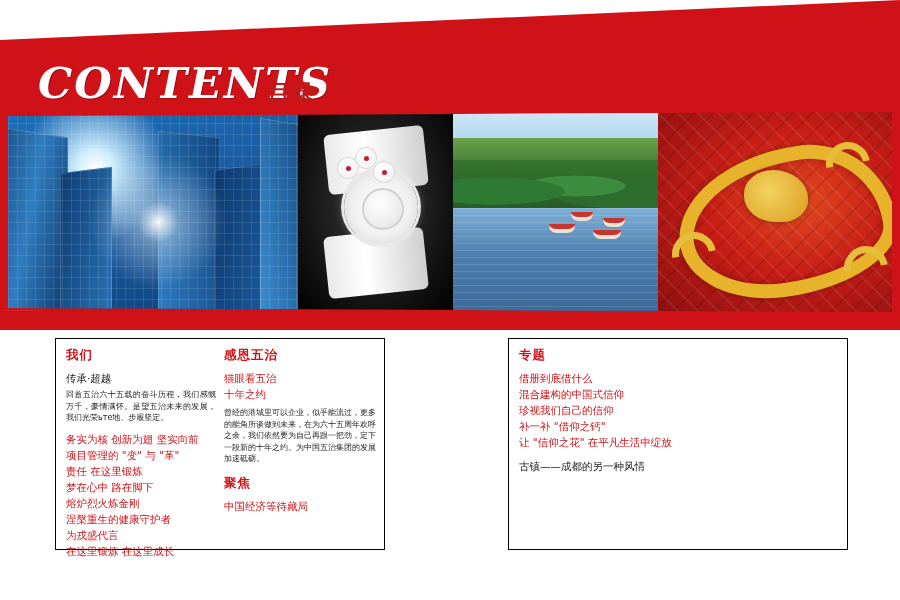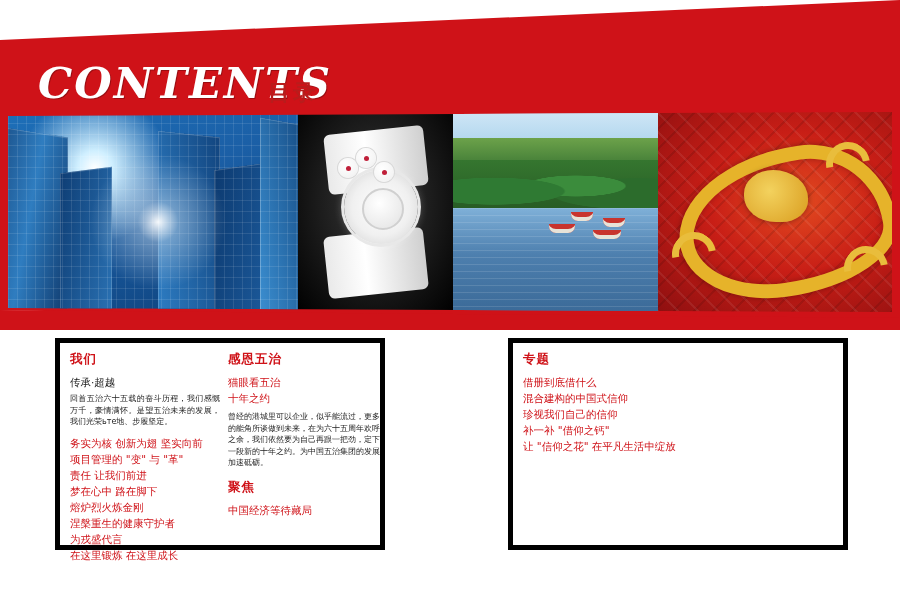--- a/index.html
+++ b/index.html
@@ -237,21 +237,21 @@
   
   .content {
     position: absolute;
     left: 0; top: 330px;
     width: 900px; height: 270px;
     background: #ffffff;
   }
 
   .panel {
     position: absolute;
-    border: 5px solid #000000;
+    border: 1px solid #000000;
     background: #ffffff;
     box-sizing: border-box;
   }
   .panel-left  { left: 55px;  top: 8px; width: 330px; height: 212px; }
   .panel-right { left: 508px; top: 8px; width: 340px; height: 212px; }
 
   .col { position: absolute; box-sizing: border-box; }
 
   .sec-title {
     color: #cf1218;
@@ -348,21 +348,21 @@
   <div class="content">
 
     <div class="panel panel-left">
 
       <div class="col lp-col1">
         <div class="sec-title">我们</div>
         <div class="black-line">传承·超越</div>
         <div class="body-text" style="margin:3px 0 7px 0;">回首五治六十五载的奋斗历程，我们感慨万千，豪情满怀。是望五治未来的发展，我们光荣ьте地、步履坚定。</div>
         <div class="red-line">务实为核 创新为翅 坚实向前</div>
         <div class="red-line">项目管理的 "变" 与 "革"</div>
-        <div class="red-line">责任 让我们前进</div>
+        <div class="red-line">责任 在这里锻炼</div>
         <div class="red-line">梦在心中 路在脚下</div>
         <div class="red-line">熔炉烈火炼金刚</div>
         <div class="red-line">涅槃重生的健康守护者</div>
         <div class="red-line">为戎盛代言</div>
         <div class="red-line">在这里锻炼 在这里成长</div>
       </div>
 
       <div class="col lp-col2">
         <div class="sec-title">感恩五治</div>
         <div class="red-line">猫眼看五治</div>
@@ -375,18 +375,19 @@
 
     <div class="panel panel-right">
       <div class="col rp-col1">
         <div class="sec-title">专题</div>
         <div class="red-line">借册到底借什么</div>
         <div class="red-line">混合建构的中国式信仰</div>
         <div class="red-line">珍视我们自己的信仰</div>
         <div class="red-line">补一补 "借仰之钙"</div>
         <div class="red-line">让 "信仰之花" 在平凡生活中绽放</div>
         <div style="height:8px;"></div>
+        <div class="black-line">古镇——成都的另一种风情</div>
       </div>
 
     </div>
 
   </div>
 </div>
 
 </body></html>

